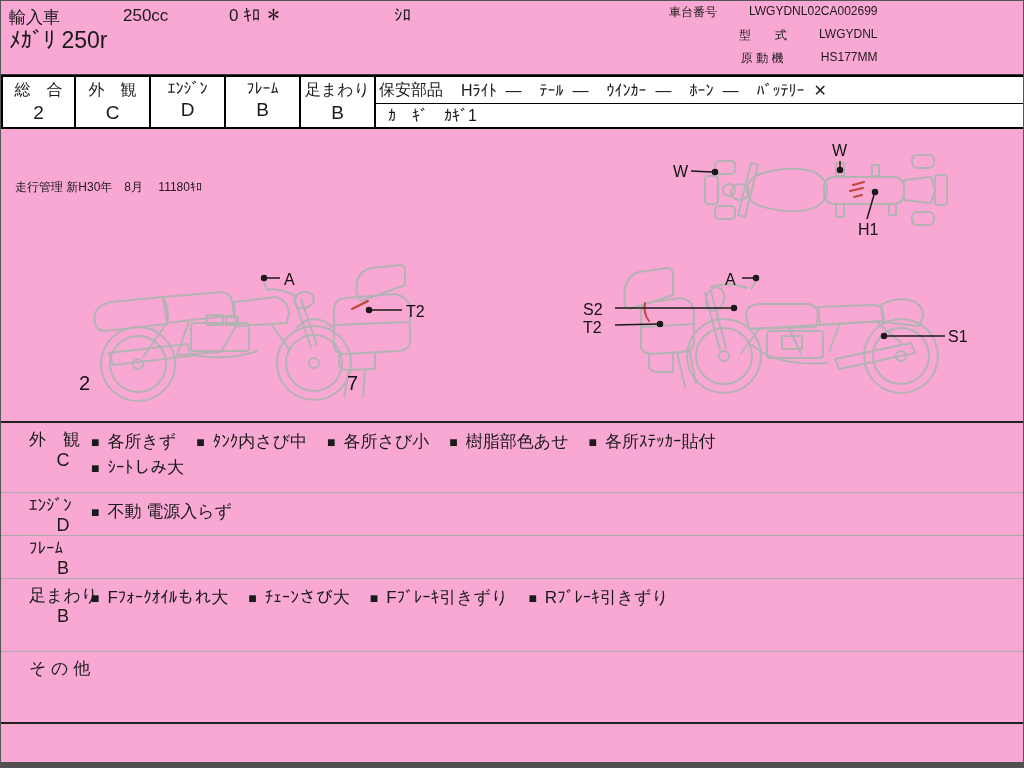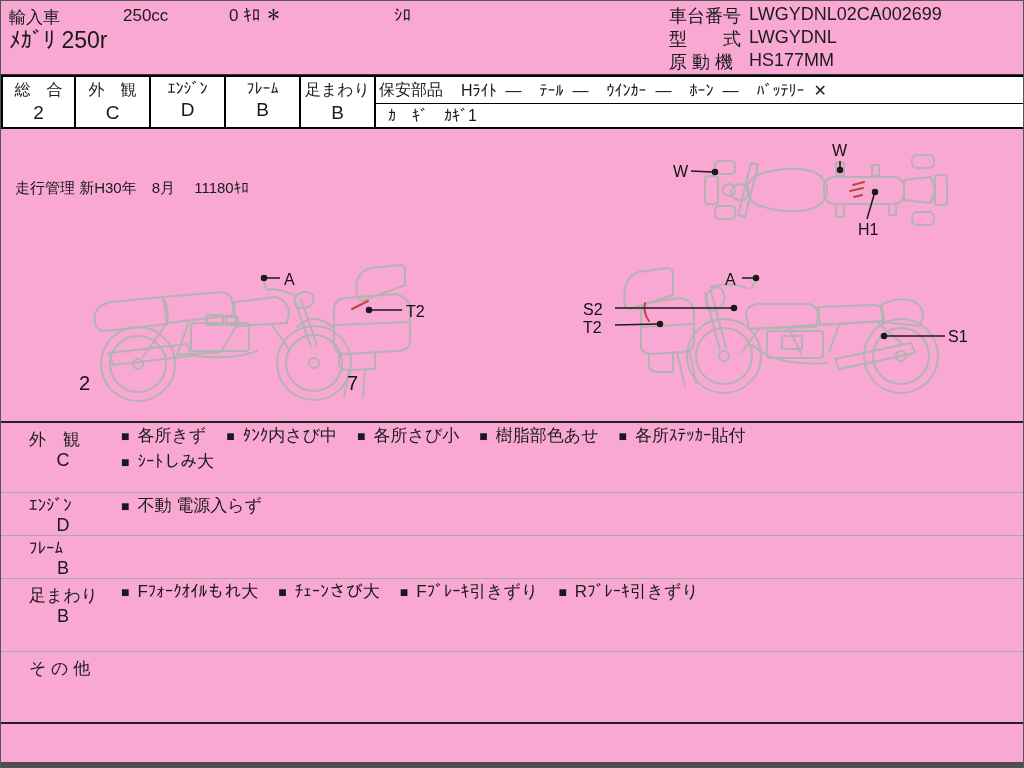--- a/index.html
+++ b/index.html
@@ -10,54 +10,54 @@
   }
   
   .header { position:absolute; top:0; left:0; width:100%; height:74px; border-bottom:1px solid #333; box-sizing:border-box; }
   .header span.f { position:absolute; font-size:17px; white-space:pre; }
   .f-type  { left:8px;  top:5px; }
   .f-disp  { left:122px; top:5px; }
   .f-mile  { left:228px; top:5px; }
   .f-color { left:393px; top:5px; }
   .f-model { left:8px; top:26px; font-size:23px !important; }
   .h-right { position:absolute; left:668px; top:3px; }
-  .h-row { display:flex; height:23px; font-size:18px; white-space:pre; }
+  .h-row { display:flex; height:23px; font-size:12px; white-space:pre;justify-content:flex-end; }
   .h-row .lbl { width:80px; }
   
   .ratings { position:absolute; top:74px; left:0; width:1024px; height:54px; display:flex;
              border-top:2px solid #000; border-bottom:2px solid #000; box-sizing:border-box; background:#fff; }
   .rate-cell { width:75px; box-sizing:border-box; border-right:2px solid #000; text-align:center; padding-top:3px; }
   .rate-cell:first-child { border-left:2px solid #000; }
   .rate-label { font-size:16px; white-space:pre; }
   .rate-grade { font-size:19px; margin-top:1px; }
   .safety { flex:1; display:flex; flex-direction:column; box-sizing:border-box; }
   .safety-row1 { height:26px; border-bottom:1px solid #000; display:flex; align-items:center; padding-left:3px; font-size:16px; white-space:pre; }
   .safety-row2 { flex:1; display:flex; align-items:center; padding-left:12px; font-size:16px; white-space:pre; }
   .sp-item { margin-left:18px; white-space:pre; }
   .sp-item .kv-n { margin-right:9px; }
   .key-label { margin-right:16px; }
   
   .diagram { position:absolute; top:128px; left:0; width:1024px; height:292px; }
-  .mileage { position:absolute; left:14px; top:50px; font-size:15px; white-space:pre; }
+  .mileage { position:absolute; left:14px; top:50px; font-size:12px; white-space:pre; }
   .svg-top   { position:absolute; left:668px; top:6px; }
   .svg-left  { position:absolute; left:70px;  top:128px; }
   .svg-right { position:absolute; left:576px; top:126px; }
   svg text { font-family:"Liberation Sans","DejaVu Sans",sans-serif; fill:#111; font-size:16px; }
   svg text.num { font-size:20px; }
   
   .cond { position:absolute; top:420px; left:0; width:1024px; box-sizing:border-box;
           border-top:2px solid #222; border-bottom:2px solid #222; }
   .cond-row { position:relative; border-bottom:1px solid #aaa; box-sizing:border-box; }
   .cond-row:last-child { border-bottom:none; }
   .r0 { height:70px; } .r1 { height:43px; } .r2 { height:43px; } .r3 { height:73px; } .r4 { height:70px; }
   .cond-label { position:absolute; left:28px; top:5px; font-size:17px; white-space:pre; }
   .cond-grade { position:absolute; left:44px; top:27px; width:36px; text-align:center; font-size:18px; }
   .r1 .cond-label, .r2 .cond-label { top:3px; }
   .r1 .cond-grade, .r2 .cond-grade { top:22px; }
-  .cond-items { margin-left:120px; max-width:660px; font-size:17px; line-height:26px; }
+  .cond-items { margin-left:90px; max-width:660px; padding-top:6px; font-size:17px; line-height:26px; }
   .defect { margin-right:20px; white-space:pre; display:inline-block; }
   .bullet { margin-right:8px; font-size:14px; }
   
   .footer-bar { position:absolute; bottom:0; left:0; width:100%; height:5px; background:#4f4f4f; }
 </style>
 </head>
 <body>
 
 <div class="sheet">
 

